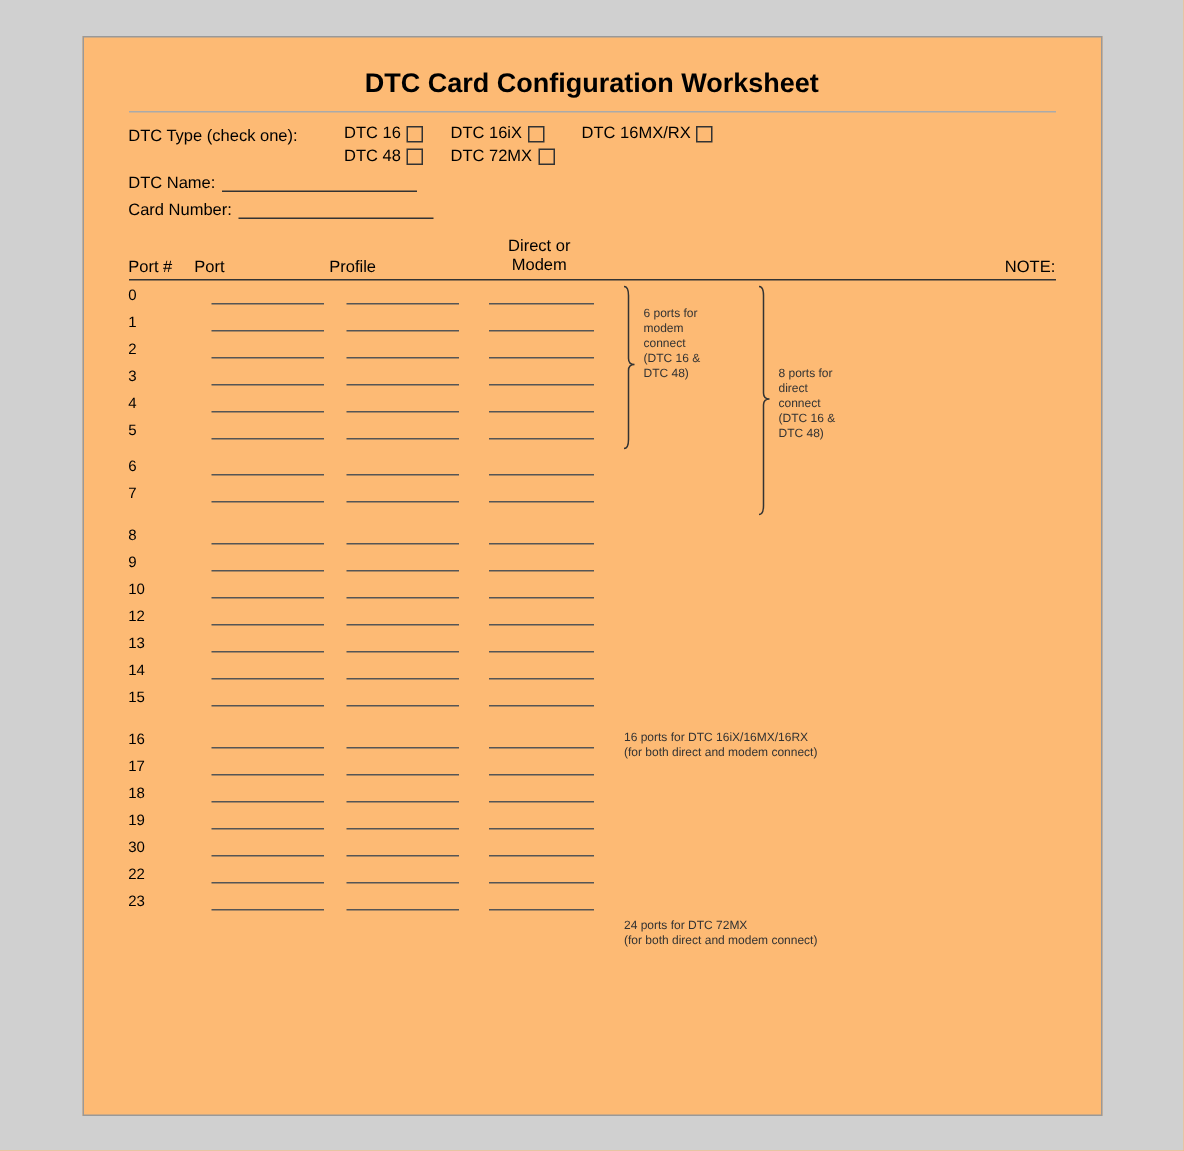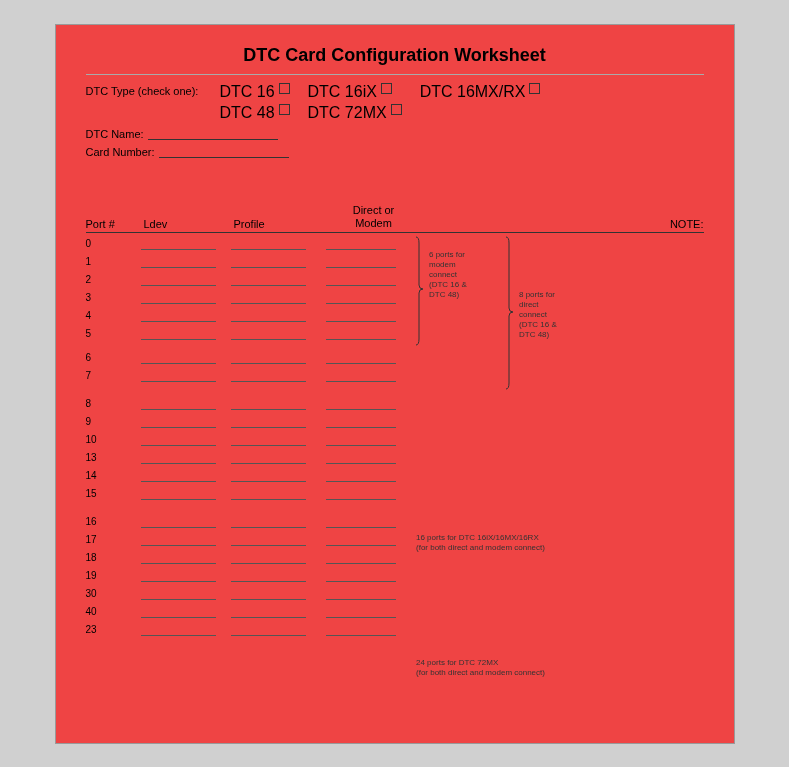--- a/index.html
+++ b/index.html
@@ -5,21 +5,21 @@
     * { box-sizing: border-box; margin: 0; padding: 0; }
     body {
       background: #d0d0d0;
       display: flex;
       justify-content: center;
       align-items: center;
       min-height: 767px;
       font-family: Arial, sans-serif;
     }
     .worksheet {
-      background: #ef4444;
+      background: #fdba74;
       border: 1px solid #999;
       width: 680px;
       min-height: 720px;
       padding: 20px 30px 20px 30px;
       position: relative;
     }
     .title-section {
       text-align: center;
       margin-bottom: 8px;
     }
@@ -36,38 +36,38 @@
     .divider {
       border: none;
       border-top: 1px solid #aaa;
       margin: 8px 0;
     }
     .dtc-type-row {
       display: flex;
       align-items: flex-start;
       margin-top: 8px;
       font-size: 11px;
-      gap: 16px;
+      gap: 26px;
     }
     .dtc-type-label {
       white-space: nowrap;
       margin-right: 5px;
       margin-top: 2px;
     }
     .checkboxes-grid {
       display: grid;
       grid-template-columns: auto auto auto;
       row-gap: 3px;
       column-gap: 18px;
     }
     .checkbox-item {
       display: flex;
-      align-items: flex-start;
+      align-items: flex-end;
       gap: 4px;
-      font-size: 16px;
+      font-size: 11px;
     }
     .checkbox-box {
       width: 11px;
       height: 11px;
       border: 1px solid #333;
       display: inline-block;
       flex-shrink: 0;
     }
     .dtc-name-row, .card-number-row {
       font-size: 11px;
@@ -83,21 +83,21 @@
       height: 12px;
     }
     .columns-header {
       display: flex;
       margin-top: 12px;
       font-size: 11px;
       align-items: flex-end;
       padding-bottom: 2px;
       border-bottom: 1px solid #333;
     }
-    .col-port { width: 58px; }
+    .col-port { width: 44px; }
     .col-ldev { width: 90px; }
     .col-profile { width: 95px; }
     .col-direct { width: 90px; text-align: center; }
     .col-note { flex: 1; text-align: right; }
     .data-rows {
       display: flex;
       flex-direction: column;
       margin-top: 2px;
       position: relative;
     }
@@ -180,23 +180,23 @@
     <span class="underline-field"></span>
   </div>
 
   <div class="card-number-row">
     <span>Card Number:</span>
     <span class="underline-field"></span>
   </div>
 
   <div class="columns-header">
     <div class="col-port">Port #</div>
-    <div class="col-ldev">Ldev</div>
+    <div class="col-ldev">Port</div>
     <div class="col-profile">Profile</div>
-    <div class="col-direct" style="line-height:1.2;margin-top:34px;">Direct or<br>Modem</div>
+    <div class="col-direct" style="line-height:1.2;">Direct or<br>Modem</div>
     <div class="col-note">NOTE:</div>
   </div>
 
   <div style="position:relative;">
     <div class="data-rows">
 
       <div class="data-row">
           <span class="port-num">0</span>
           <span class="ldev-field"><span class="field-line"></span></span>
           <span class="profile-field"><span class="field-line"></span></span>
@@ -260,20 +260,26 @@
           <span class="profile-field"><span class="field-line"></span></span>
           <span class="direct-field"><span class="direct-line"></span></span>
         </div>
       <div class="data-row">
           <span class="port-num">10</span>
           <span class="ldev-field"><span class="field-line"></span></span>
           <span class="profile-field"><span class="field-line"></span></span>
           <span class="direct-field"><span class="direct-line"></span></span>
         </div>
       <div class="data-row">
+          <span class="port-num">12</span>
+          <span class="ldev-field"><span class="field-line"></span></span>
+          <span class="profile-field"><span class="field-line"></span></span>
+          <span class="direct-field"><span class="direct-line"></span></span>
+        </div>
+      <div class="data-row">
           <span class="port-num">13</span>
           <span class="ldev-field"><span class="field-line"></span></span>
           <span class="profile-field"><span class="field-line"></span></span>
           <span class="direct-field"><span class="direct-line"></span></span>
         </div>
       <div class="data-row">
           <span class="port-num">14</span>
           <span class="ldev-field"><span class="field-line"></span></span>
           <span class="profile-field"><span class="field-line"></span></span>
           <span class="direct-field"><span class="direct-line"></span></span>
@@ -310,21 +316,21 @@
           <span class="profile-field"><span class="field-line"></span></span>
           <span class="direct-field"><span class="direct-line"></span></span>
         </div>
       <div class="data-row">
           <span class="port-num">30</span>
           <span class="ldev-field"><span class="field-line"></span></span>
           <span class="profile-field"><span class="field-line"></span></span>
           <span class="direct-field"><span class="direct-line"></span></span>
         </div>
       <div class="data-row">
-          <span class="port-num">40</span>
+          <span class="port-num">22</span>
           <span class="ldev-field"><span class="field-line"></span></span>
           <span class="profile-field"><span class="field-line"></span></span>
           <span class="direct-field"><span class="direct-line"></span></span>
         </div>
       <div class="data-row">
           <span class="port-num">23</span>
           <span class="ldev-field"><span class="field-line"></span></span>
           <span class="profile-field"><span class="field-line"></span></span>
           <span class="direct-field"><span class="direct-line"></span></span>
         </div>

